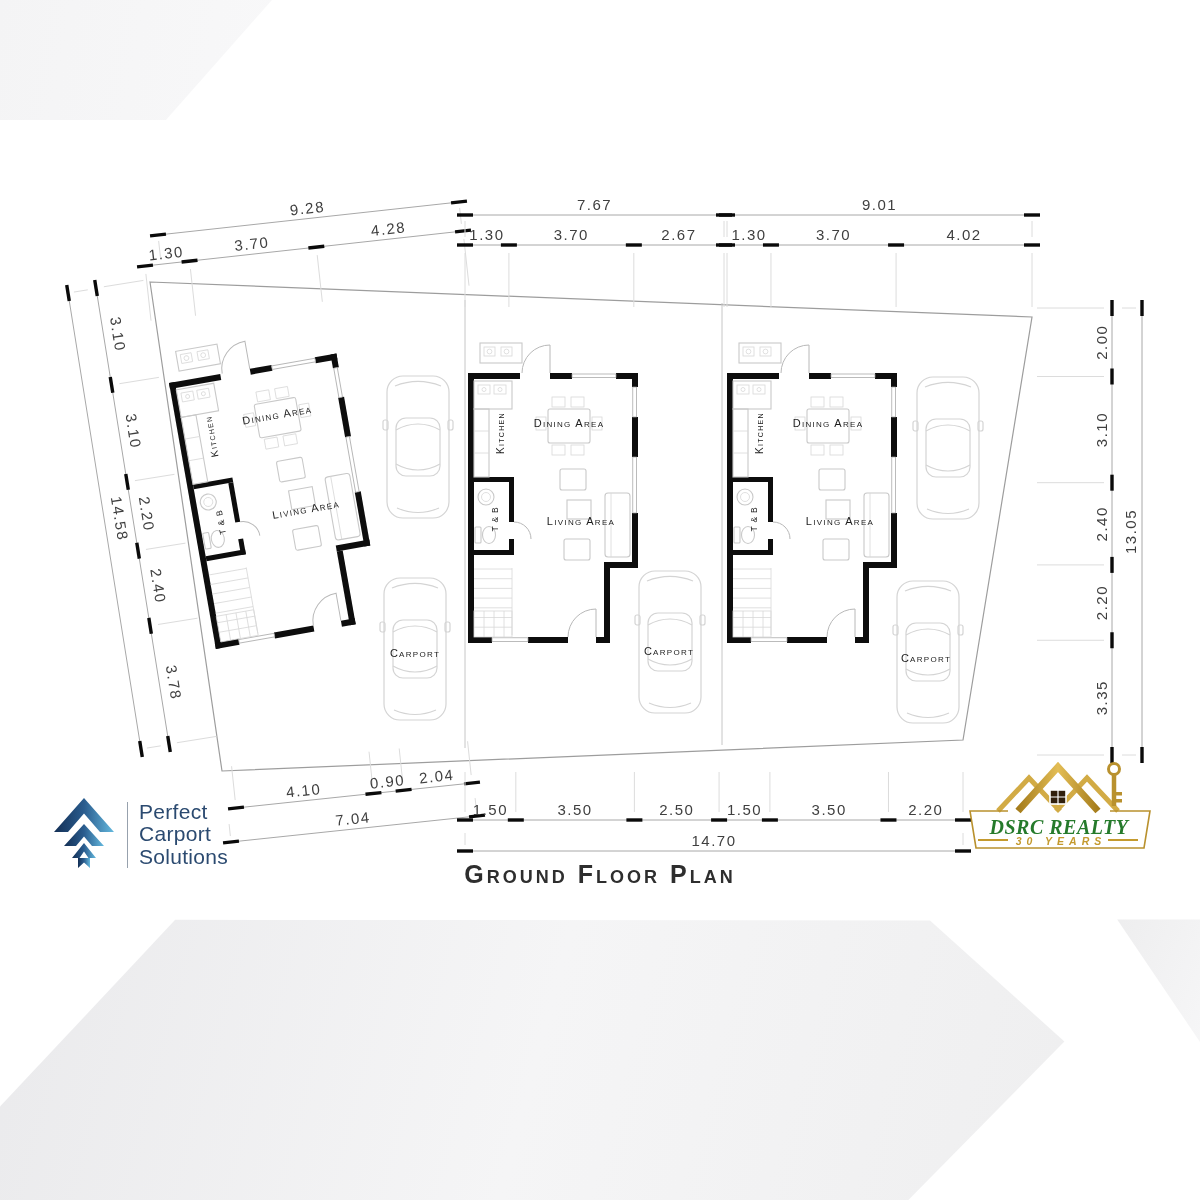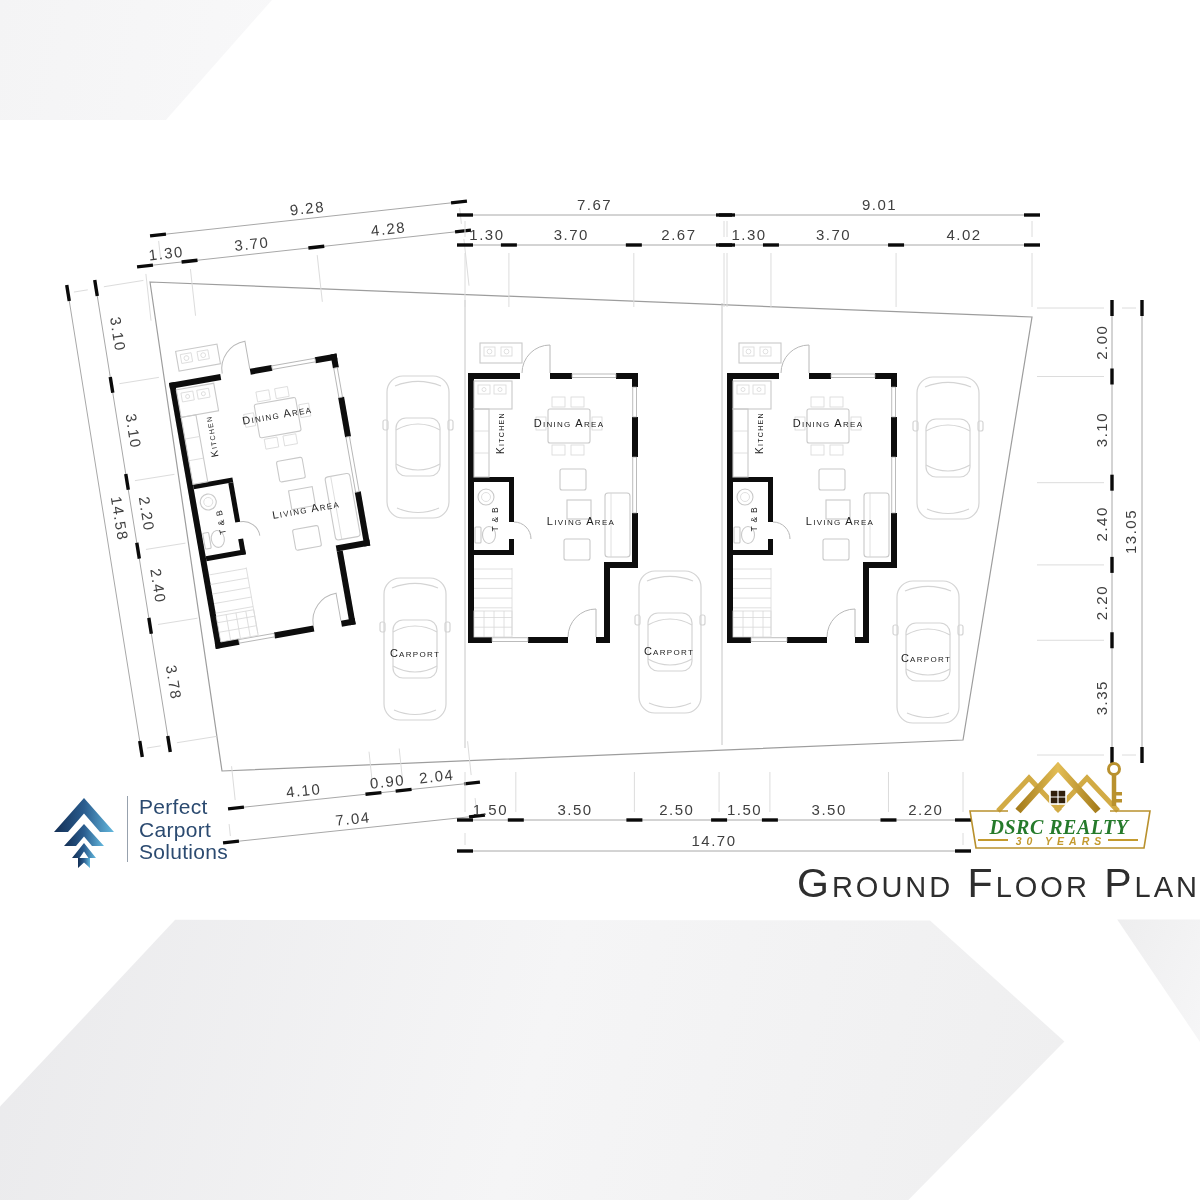--- a/index.html
+++ b/index.html
@@ -27,24 +27,24 @@
   .lbl{font-family:"Liberation Sans",sans-serif;font-size:11px;letter-spacing:1.3px;fill:#1c1c1c;
        font-variant:small-caps;text-anchor:middle;}
   .lbl-k{font-size:10px;}
   .lbl-sm{font-size:8.5px;letter-spacing:.8px;}
   .dim-line{stroke:#a8a8a8;stroke-width:1;fill:none;}
   .dim-tick{stroke:#0a0a0a;stroke-width:3.4;}
   .dim-ext{stroke:#dcdcdc;stroke-width:1;}
   .dim-text{font-family:"Liberation Sans",sans-serif;font-size:15px;fill:#3f3f3f;letter-spacing:1.5px;
             text-anchor:middle;dominant-baseline:middle;}
   
-  .title{position:absolute;left:0;top:860px;width:100%;text-align:right;
-         font-variant:small-caps;font-size:41px;letter-spacing:3px;color:#2e2e2e;font-weight:400;}
-  
-  .pps{position:absolute;left:52px;top:796px;display:flex;align-items:flex-start;gap:11px;}
+  .title{position:absolute;left:0;top:860px;width:100%;text-align:center;
+         font-variant:small-caps;font-size:25px;letter-spacing:3px;color:#2e2e2e;font-weight:700;}
+  
+  .pps{position:absolute;left:52px;top:796px;display:flex;align-items:flex-end;gap:11px;}
   .pps-divider{width:0;height:66px;border-left:1.5px solid #97a1ad;}
   .pps-text{color:#2b4a70;font-size:21px;line-height:22.5px;letter-spacing:.3px;}
   
   .dsrc{position:absolute;left:962px;top:756px;font-style:italic;}
   .dsrc-name{font-family:"Liberation Serif",serif;font-weight:bold;font-size:20px;letter-spacing:.5px;
              fill:#257a2b;text-anchor:middle;}
   .dsrc-tag{font-family:"Liberation Sans",sans-serif;font-weight:bold;font-size:10.5px;letter-spacing:5px;
             fill:#c49a2e;text-anchor:middle;}
 </style>
 </head>

